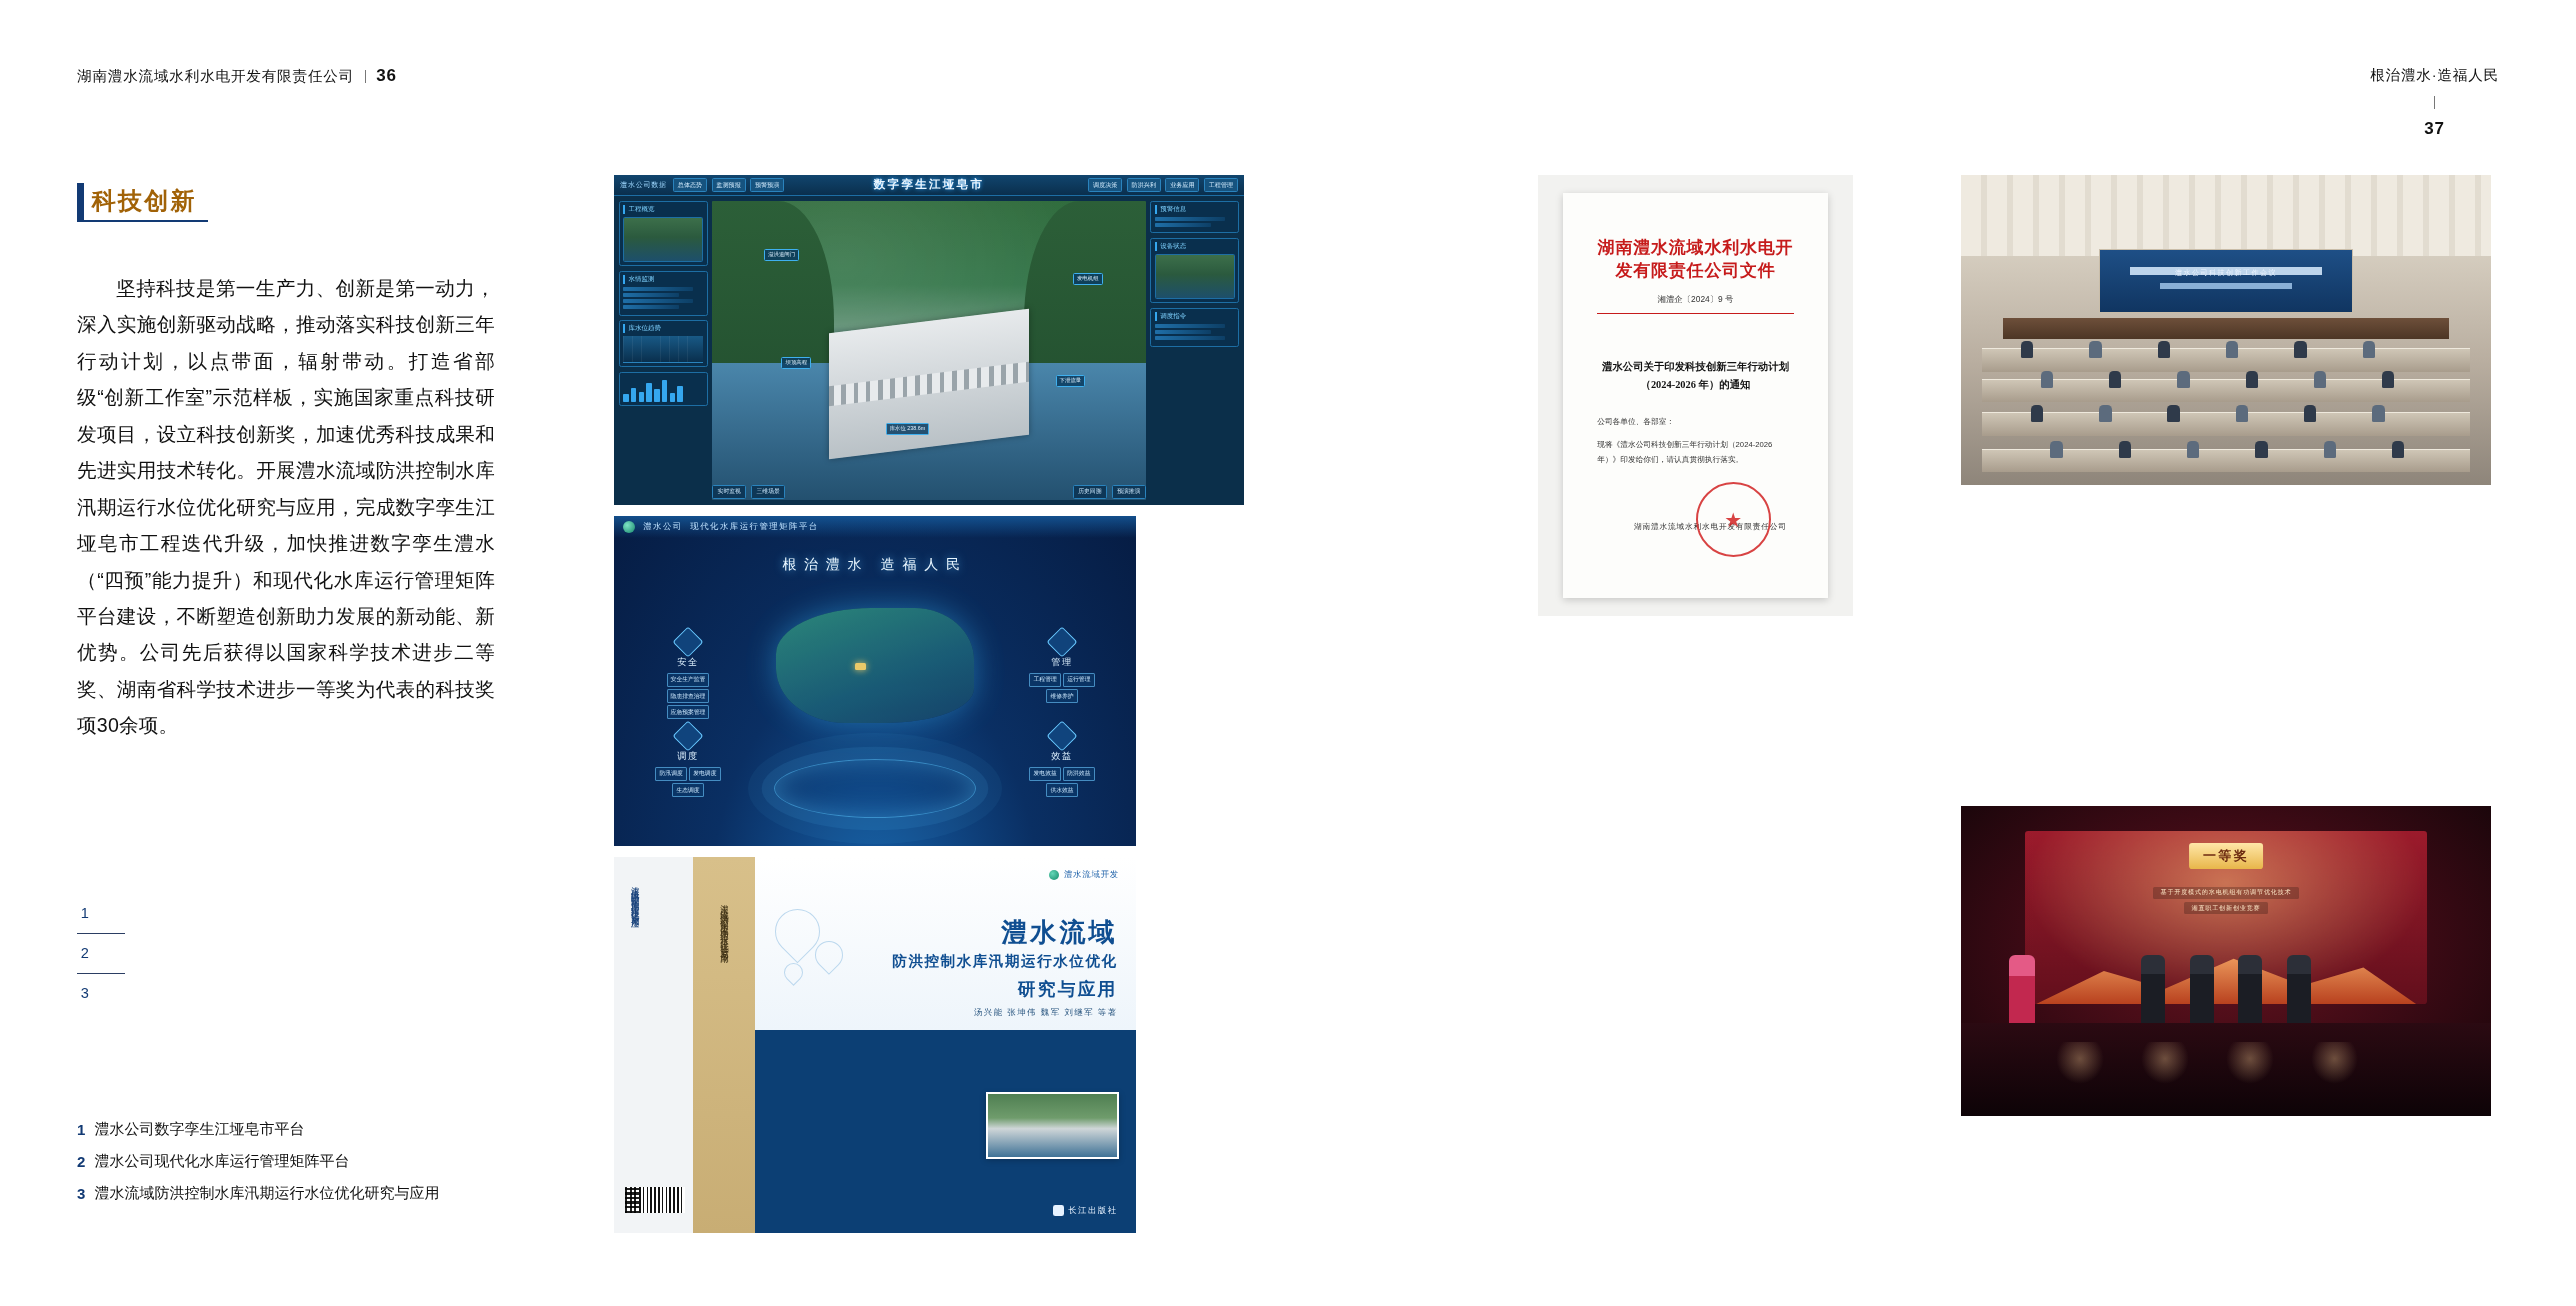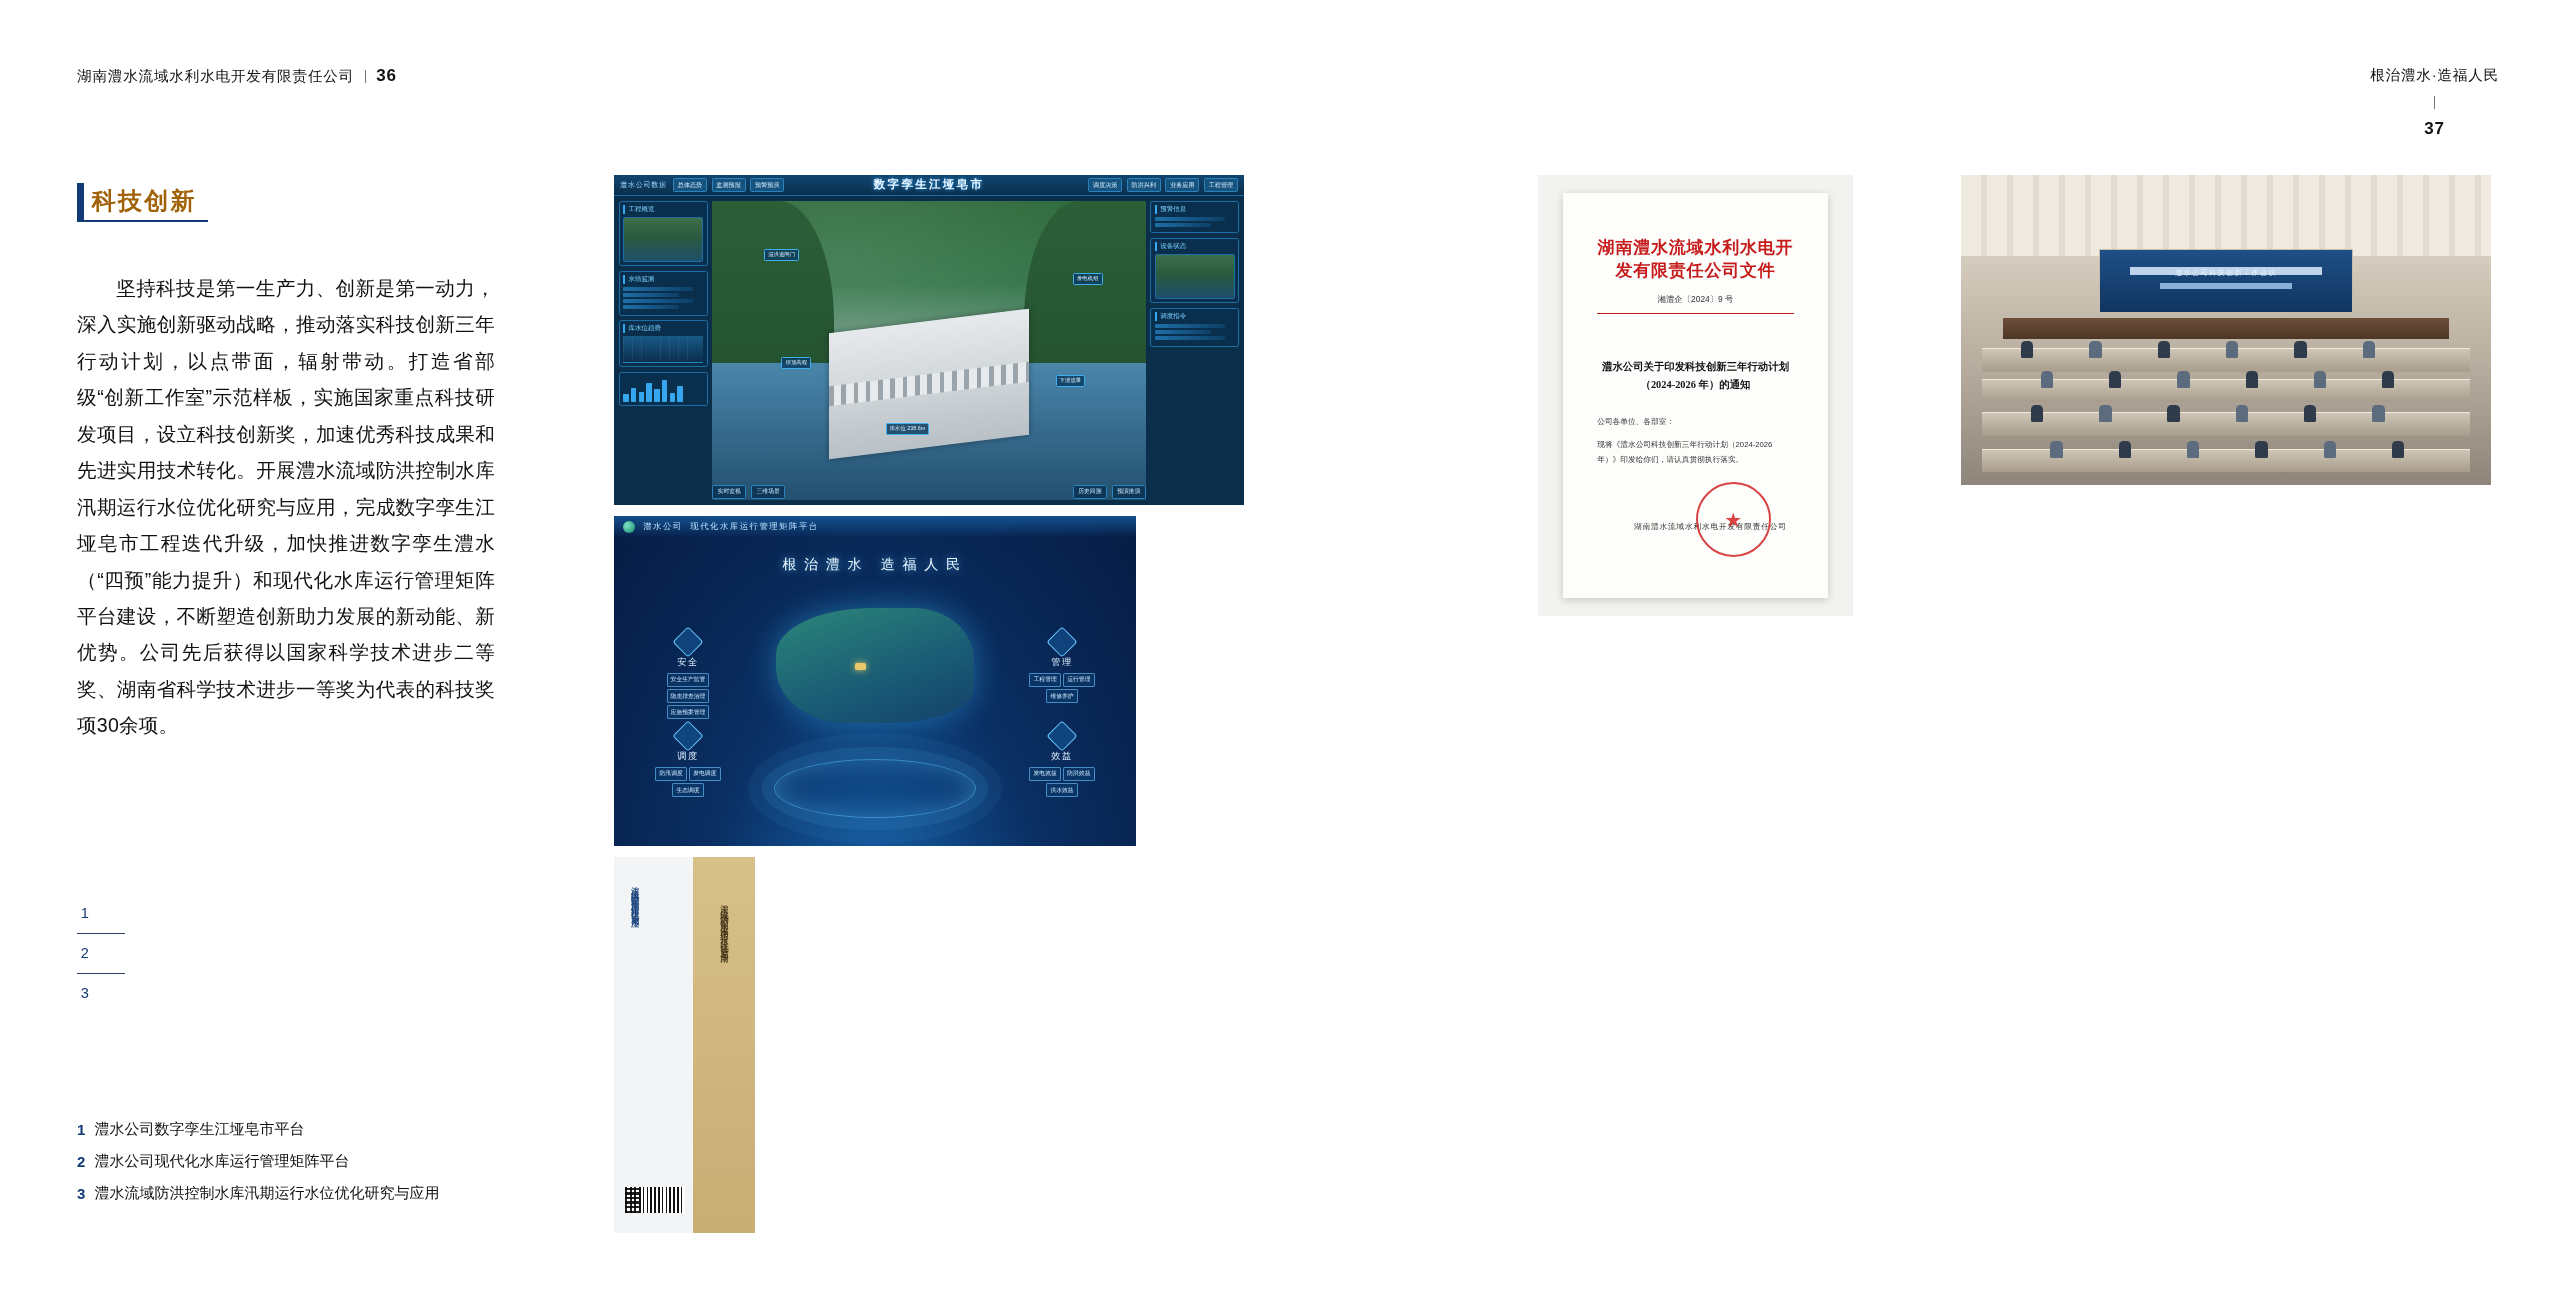--- a/index.html
+++ b/index.html
@@ -875,20 +875,40 @@
       <div class="spine-block">
         <div class="back">
           <div class="vtext">澧水流域防洪控制水库汛期运行水位优化研究与应用</div>
           <div class="qr"></div>
           <div class="barcode"></div>
         </div>
         <div class="spine">
           <div class="st">澧水流域防洪控制水库汛期运行水位优化研究与应用</div>
         </div>
       </div>
+      <div class="front">
+        <div class="brandrow">
+          <span class="dot"></span>
+          <span>澧水流域开发</span>
+        </div>
+        <div class="drops">
+            <i></i>
+            <i></i>
+            <i></i>
+          </div>
+        <div class="t1">澧水流域</div>
+        <div class="t2">防洪控制水库汛期运行水位优化</div>
+        <div class="t3">研究与应用</div>
+        <div class="authors">汤兴能  张坤伟  魏军  刘继军  等著</div>
+        <div class="dampic"></div>
+        <div class="pub">
+          <span class="pdot"></span>
+          <span>长江出版社</span>
+        </div>
+      </div>
     </div>
 
   </div>
 
   <div class="page right">
 
     <div class="runhead right-head">
       <span>根治澧水·造福人民</span>
       <span class="bar"></span>
       <span class="pg">37</span>
@@ -949,16 +969,38 @@
             <i style="left:28%"></i>
             <i class="w" style="left:42%"></i>
           <i style="left:56%"></i>
             <i class="w" style="left:70%"></i>
             <i style="left:84%"></i>
         </div>
       </div>
       <div class="tag" style="position:absolute; left:50%; top:30%; transform:translateX(-50%); font-size:7px; color:#eaf3ff; letter-spacing:1.5px;">澧水公司科技创新工作会议</div>
     </div>
 
+    <div class="fig award" style="left:673px; top:496px; width:530px; height:310px;">
+      <div class="led"></div>
+      <div class="chip">一等奖</div>
+      <div class="subchips">
+        <i>基于开度模式的水电机组有功调节优化技术</i>
+        <i>湘直职工创新创业竞赛</i>
+      </div>
+      <div class="mountain"></div>
+      <div class="host"></div>
+      <div class="people">
+        <i></i>
+        <i></i>
+        <i></i>
+        <i></i>
+      </div>
+      <div class="floor">
+        <div class="dot" style="left:18%"></div>
+        <div class="dot" style="left:34%"></div>
+        <div class="dot" style="left:50%"></div>
+        <div class="dot" style="left:66%"></div>
+      </div>
+    </div>
 
   </div>
 </div>
 
 
 </body></html>

